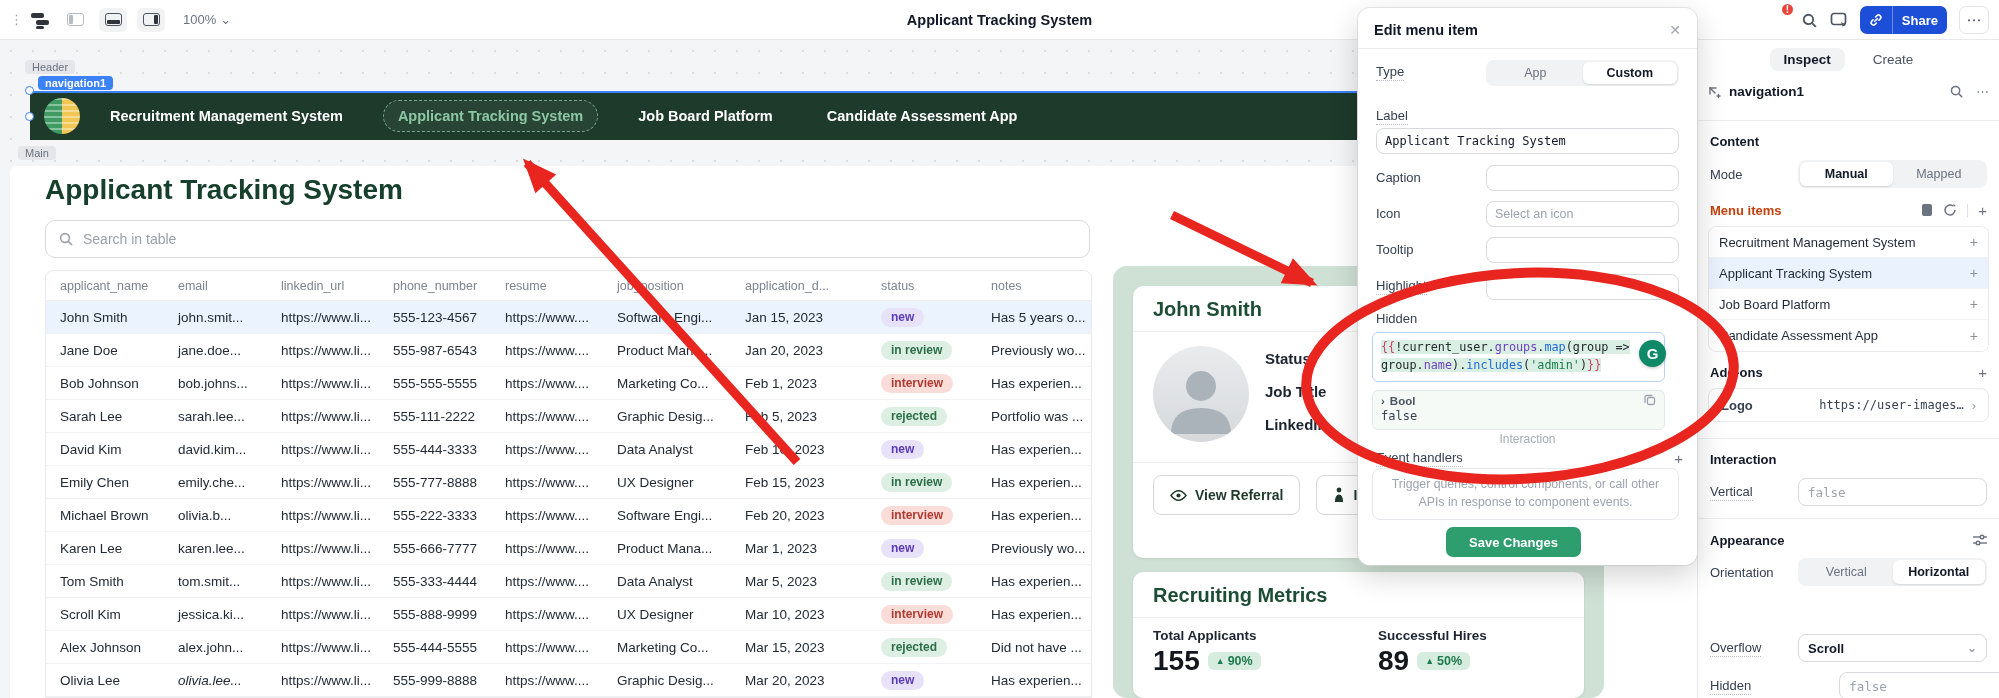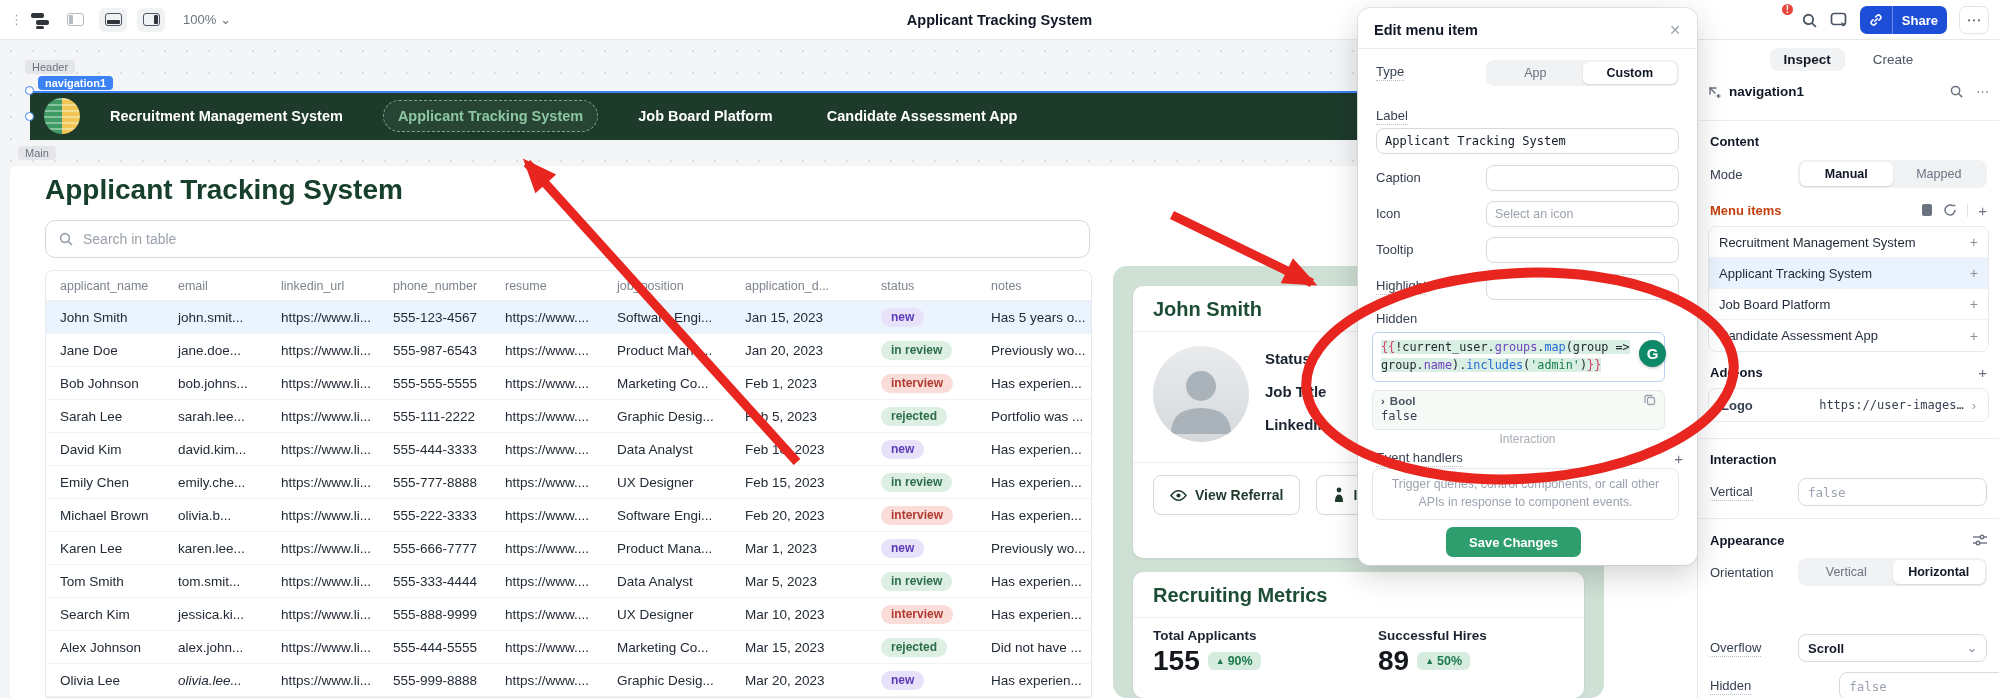--- a/index.html
+++ b/index.html
@@ -348,21 +348,21 @@
               <div class="td" style="width: 103px;">tom.smit...</div>
               <div class="td" style="width: 112px;">https://www.li...</div>
               <div class="td" style="width: 112px;">555-333-4444</div>
               <div class="td" style="width: 112px;">https://www....</div>
               <div class="td" style="width: 128px;">Data Analyst</div>
               <div class="td" style="width: 136px;">Mar 5, 2023</div>
               <div class="td" style="width: 110px;"><span class="badge badge-green">in review</span></div>
               <div class="td" style="width: 114px;">Has experien...</div>
             </div>
             <div class="tr">
-              <div class="td" style="width: 118px;">Search Kim</div>
+              <div class="td" style="width: 118px;">Scroll Kim</div>
               <div class="td" style="width: 103px;">jessica.ki...</div>
               <div class="td" style="width: 112px;">https://www.li...</div>
               <div class="td" style="width: 112px;">555-888-9999</div>
               <div class="td" style="width: 112px;">https://www....</div>
               <div class="td" style="width: 128px;">UX Designer</div>
               <div class="td" style="width: 136px;">Mar 10, 2023</div>
               <div class="td" style="width: 110px;"><span class="badge badge-red">interview</span></div>
               <div class="td" style="width: 114px;">Has experien...</div>
             </div>
             <div class="tr">

